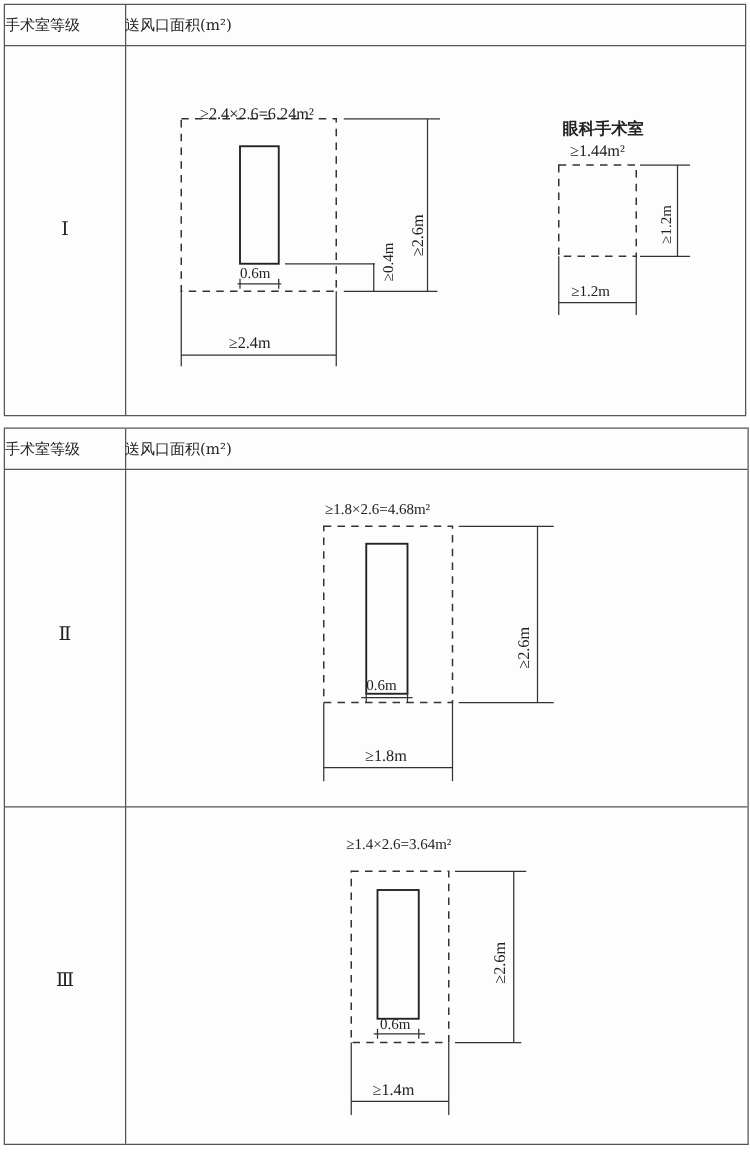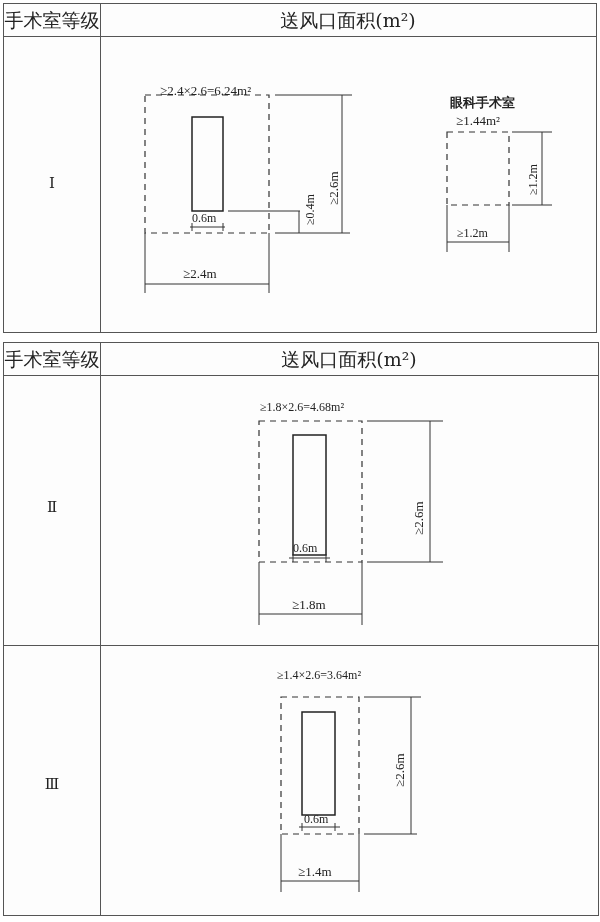--- a/index.html
+++ b/index.html
@@ -1,20 +1,20 @@
 <!DOCTYPE html>
 <html><head>
 <meta charset="utf-8">
 <style>
   html,body{margin:0;padding:0;background:#fff;}
   body{width:600px;height:922px;position:relative;overflow:hidden;font-family:"DejaVu Serif","Liberation Serif",serif;color:#222;}
   .tbl{position:absolute;left:3px;border:1.5px solid #555;background:#fdfdfd;box-sizing:border-box;}
   .hdr{position:absolute;left:0;right:0;top:0;height:32px;border-bottom:1.5px solid #555;}
   .colsep{position:absolute;left:96px;top:0;bottom:0;border-left:1px solid #555;}
-  .hcell{position:absolute;top:0;height:32px;line-height:32px;font-size:19px;text-align:center;}
+  .hcell{position:absolute;top:0;height:32px;line-height:32px;font-size:12px;}
   .rowsep{position:absolute;left:0;right:0;border-top:1.5px solid #555;}
   .grade{position:absolute;left:0;width:96px;text-align:center;font-size:15px;}
   svg text{font-family:"Liberation Serif","DejaVu Serif",serif;fill:#222;}
 </style>
 </head>
 <body>
 
 <div class="tbl" style="top:3px;width:594px;height:330px;">
   <div class="hdr"></div>
   <div class="colsep"></div>

